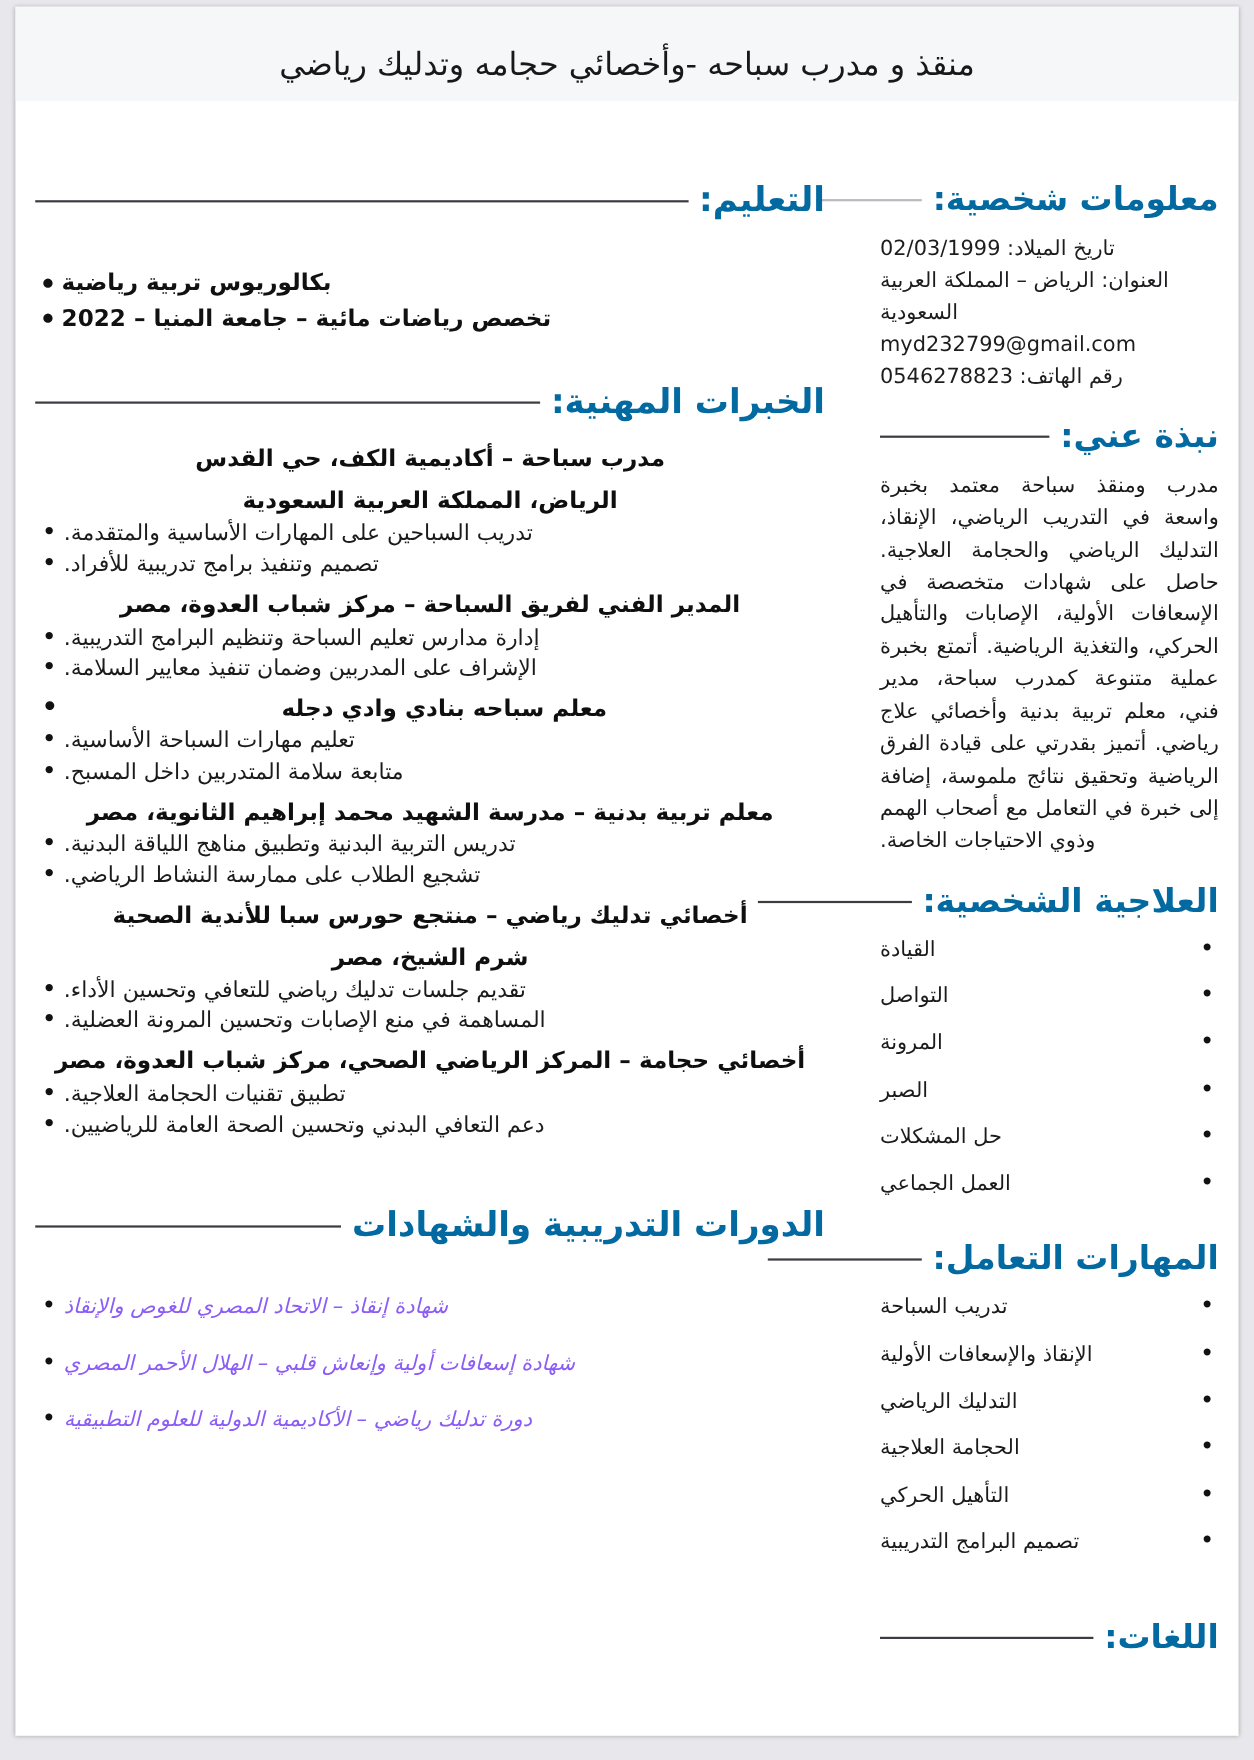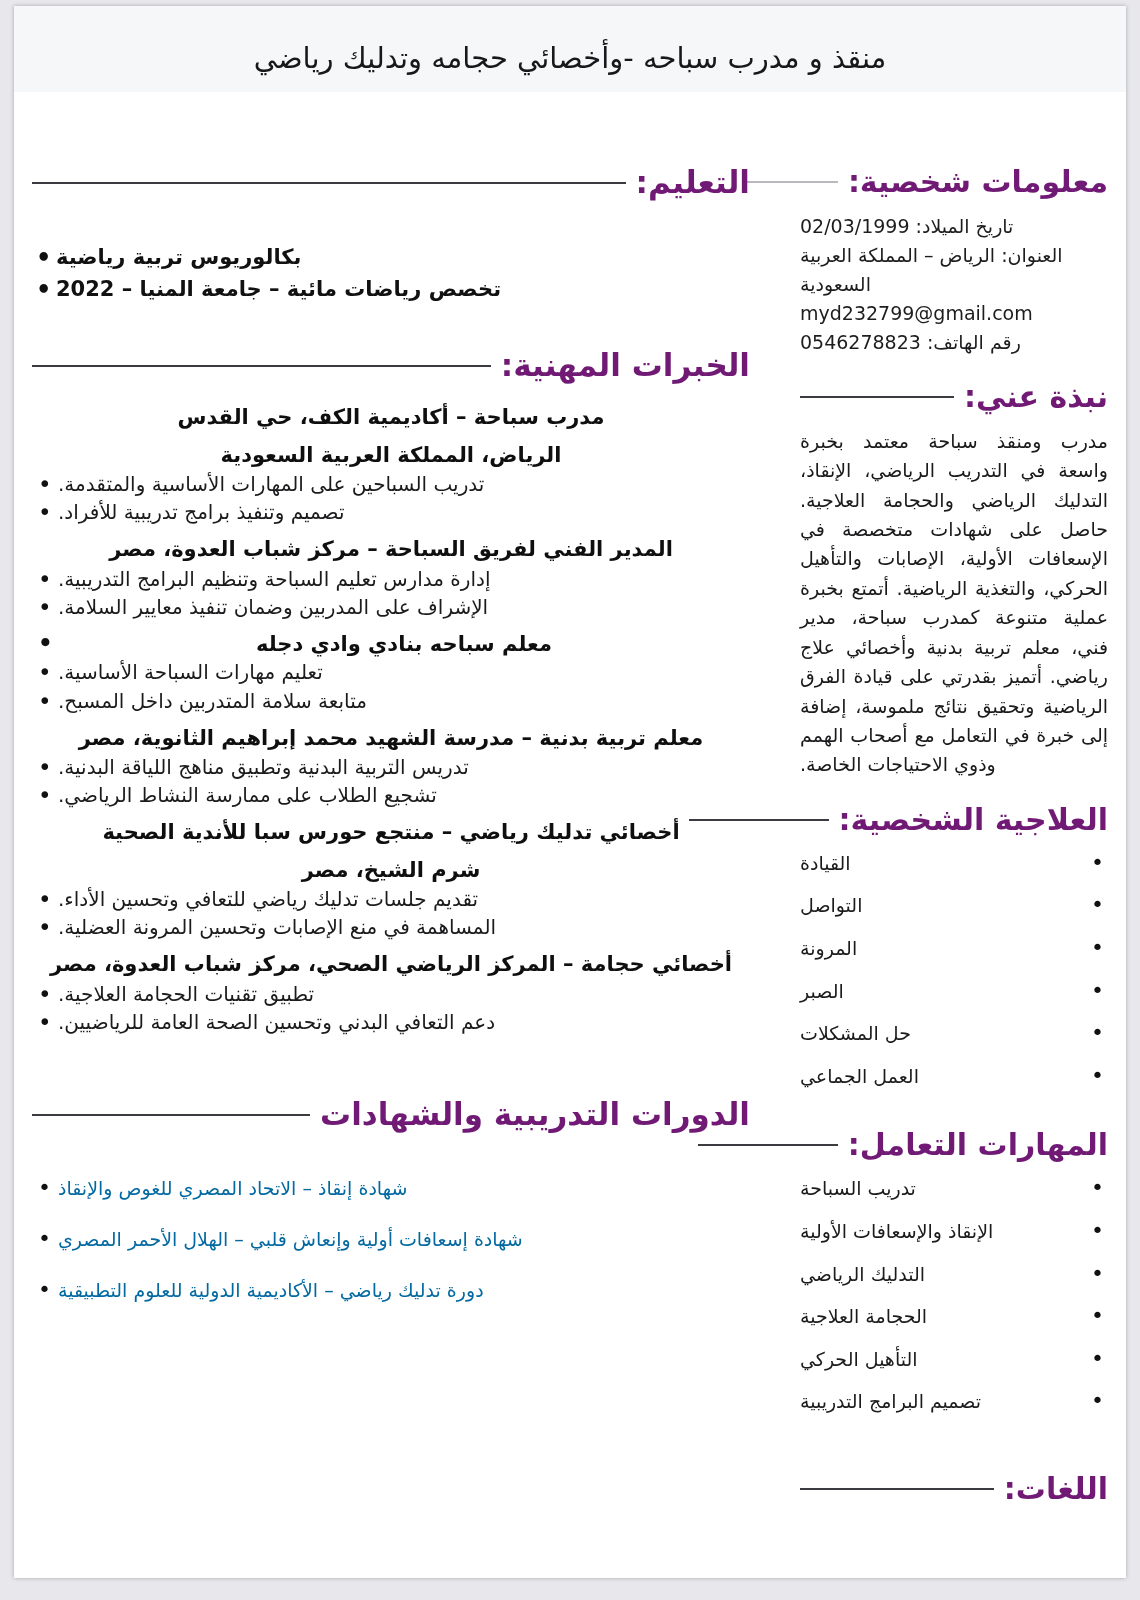--- a/index.html
+++ b/index.html
@@ -61,21 +61,21 @@
   .sec-head {
     display: flex;
     align-items: center;
     gap: 10px;
     margin-bottom: 12px;
   }
   .sec-head h2 {
     margin: 0;
     font-size: 30px;
     font-weight: 700;
-    color: #701a75;
+    color: #0369a1;
     white-space: nowrap;
     line-height: 1.2;
   }
   .sec-head .rule {
     flex: 1 1 auto;
     height: 0;
     border-top: 2px solid #3b3b42;
   }
   .sec-head .rule.light { border-top: 2px solid #b9b9bf; }
   .sec-head .rule.short { flex: 0 0 96px; }
@@ -179,25 +179,26 @@
     font-size: 21px;
     color: #0f0f0f;
     text-align: center;
     padding-left: 26px;
     margin-top: 9px;
   }
   .courses { list-style: none; margin: 0; padding: 0; }
   .courses li {
     position: relative;
     font-size: 19px;
-    color: #0369a1;
+    color: #8b5cf6;
     line-height: 1.4;
     padding-left: 26px;
     text-align: left;
     margin-bottom: 24px;
+    font-style: italic;
   }
   .courses li::before {
     content: "\2022";
     position: absolute;
     left: 6px; top: -2px;
     font-size: 22px;
     color: #111;
   }
   .gap-sm { height: 22px; }
   .gap-md { height: 40px; }

